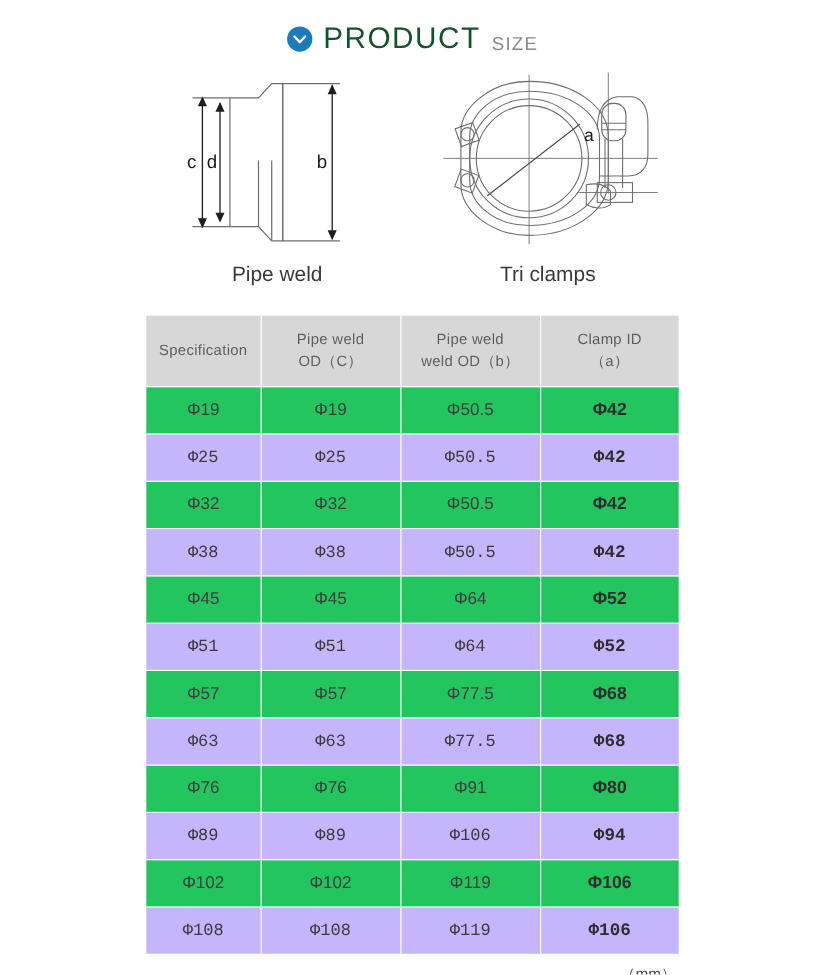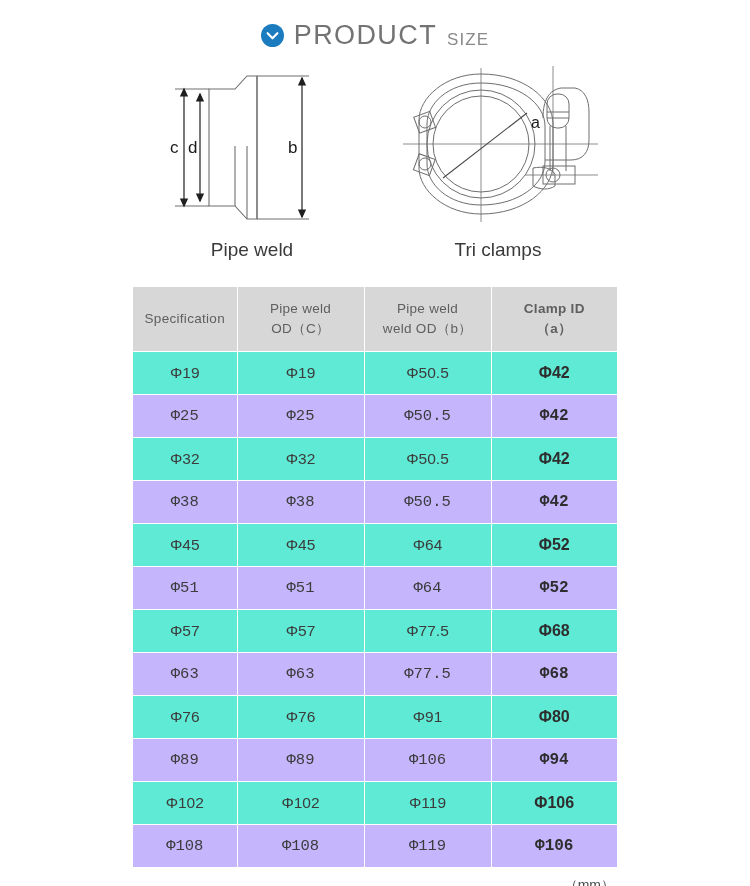--- a/index.html
+++ b/index.html
@@ -31,21 +31,21 @@
     border-radius: 50%;
     background: #1b7bbf;
     display: flex;
     align-items: center;
     justify-content: center;
     flex: none;
   }
   .header-icon svg { display:block; }
   .header-title {
     font-size: 27px;
-    color: #737373;
+    color: #14532d;
     letter-spacing: 1.4px;
     font-weight: 400;
     line-height: 1;
   }
   .header-sub {
     font-size: 17px;
     color: #8a8a8a;
     letter-spacing: 1.1px;
     line-height: 1;
     position: relative;
@@ -94,33 +94,33 @@
     color: #5f5f5f;
     font-weight: 400;
     font-size: 13.5px;
     line-height: 1.5;
     height: 62px;
     vertical-align: middle;
     text-align: center;
     border-right: 1px solid #ffffff;
     letter-spacing: .3px;
   }
-  table.spec thead th:last-child { border-right: none; font-weight: bold; }
+  table.spec thead th:last-child { border-right: none; }
 
   table.spec tbody td {
     height: 40px;
     text-align: center;
     vertical-align: middle;
     font-size: 15.5px;
     color: #3c3c3c;
     border-right: 1px solid #ffffff;
     border-top: 1px solid #ffffff;
   }
   table.spec tbody td:last-child { border-right: none; }
-  table.spec tbody tr.odd  td { background: #5eead4; }
+  table.spec tbody tr.odd  td { background: #22c55e; }
   table.spec tbody tr.even td { background: #c4b5fd; font-family: Liberation Mono, monospace; }
   table.spec tbody td.clamp {
     font-weight: bold;
     font-size: 16px;
     color: #2e2e2e;
     margin-top: 44px;
   }
 
   .unit-note {
     width: 484px;

